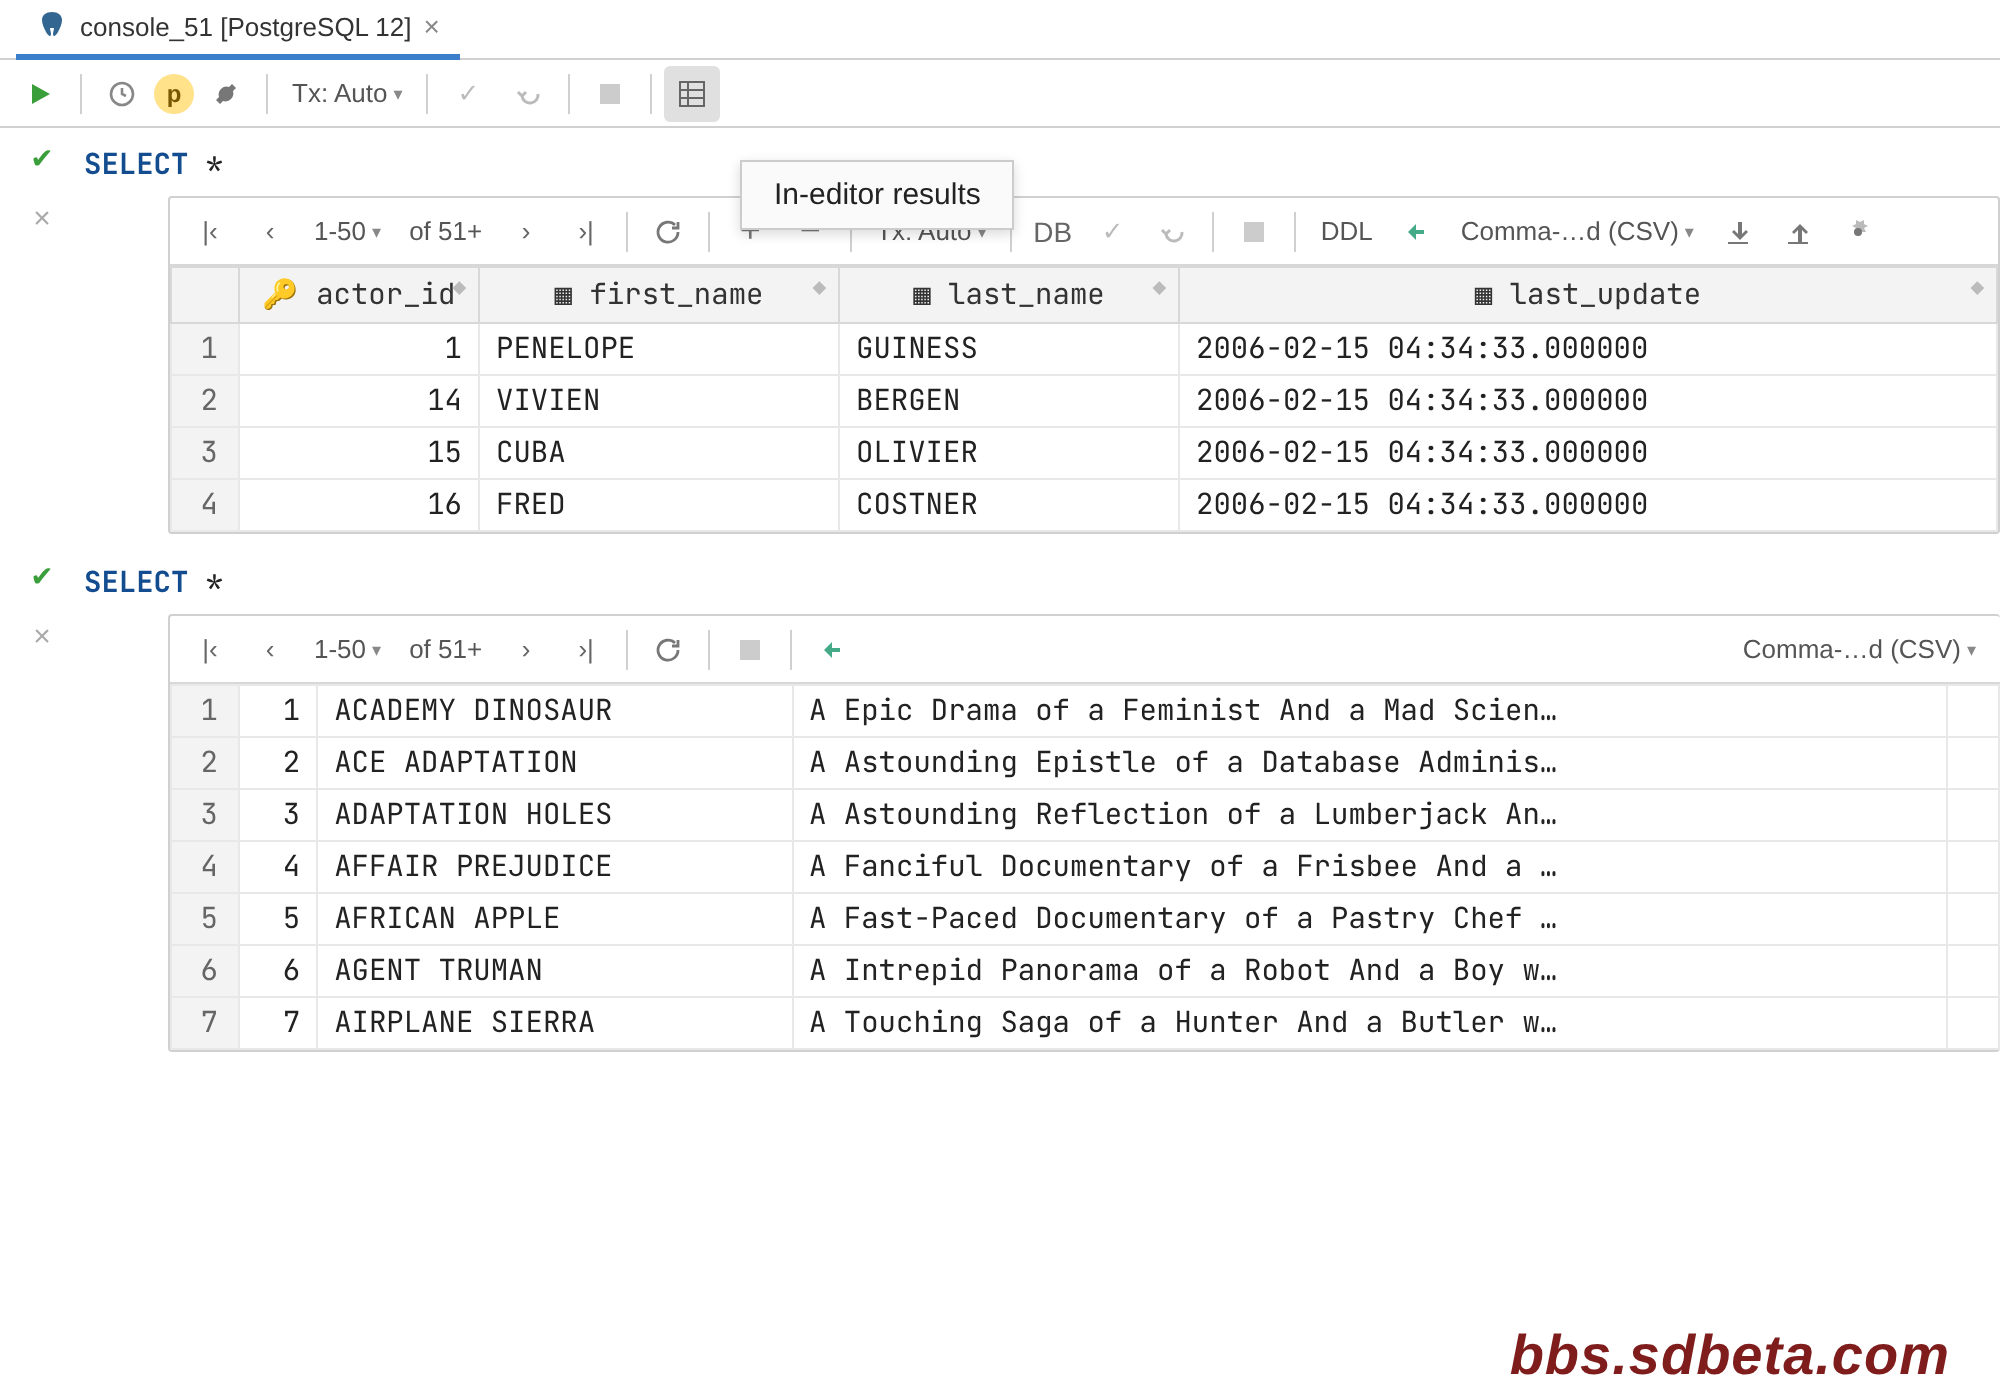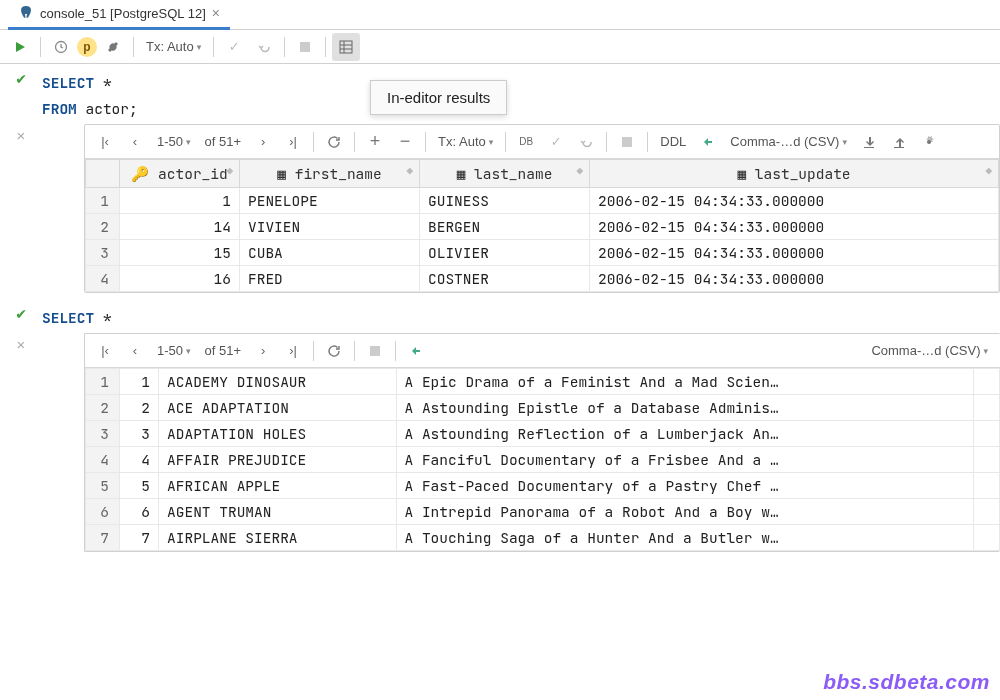--- a/index.html
+++ b/index.html
@@ -24,21 +24,21 @@
 .plain{color:#222}
 .result-panel{margin-left:42px;border:1px solid #d0d0d0;border-radius:2px;margin-bottom:10px;margin-right:0}
 .result-tb{display:flex;align-items:center;height:34px;border-bottom:1px solid #d8d8d8;padding:0 6px;gap:2px;color:#666}
 .result-tb .spacer{flex:1}
 table{border-collapse:collapse;width:100%;font-family:"JetBrains Mono",Menlo,Consolas,monospace;font-size:14.5px}
 th{background:#f3f3f3;border:1px solid #d8d8d8;padding:4px 8px;text-align:center;font-weight:normal;color:#333;position:relative}
 th .sort{position:absolute;right:6px;color:#bbb;font-size:11px}
 td{border:1px solid #e8e8e8;padding:3px 8px;color:#222}
 .rownum{background:#f3f3f3;text-align:right;color:#666;width:34px;padding-right:10px}
 .numcell{text-align:right}
-.watermark{position:absolute;right:10px;bottom:6px;color:#8b5cf6;font-weight:700;font-size:21px;font-style:italic;letter-spacing:.5px}
+.watermark{position:absolute;right:25px;bottom:6px;color:#7f1d1d;font-weight:700;font-size:28px;font-style:italic;letter-spacing:.5px}
 svg{display:block}
 .chev{font-size:9px;color:#888}
 .trunc{white-space:nowrap;overflow:hidden;text-overflow:ellipsis;max-width:380px}
 </style>
 </head>
 <body>
 
 <div class="tab-bar">
   <div class="tab">
     <span>
@@ -101,21 +101,20 @@
 
 <div class="tooltip">In-editor results</div>
 
 <div class="editor-area">
   <div class="editor-row">
     <div class="gutter">
         <span class="check">✔</span>
       </div>
     <div class="code-block">
       <div class="code-line"><span class="kw">SELECT</span> <span class="plain">*</span></div>
-      <div class="code-line"><span class="kw">FROM</span> <span class="plain">actor;</span></div>
     </div>
   </div>
   <div class="editor-row">
     <div class="gutter">
         <span class="close-x">×</span>
       </div>
     <div style="flex:1">
       <div class="result-panel">
         <div class="result-tb">
           <div class="tb-btn">|‹</div>
@@ -135,21 +134,21 @@
             </div>
           <div class="tb-sep"></div>
           <div class="tb-btn" style="font-size:18px;color:#777">+</div>
           <div class="tb-btn" style="font-size:18px;color:#777">−</div>
           <div class="tb-sep"></div>
           <div class="tb-txt">
               <span>Tx: Auto</span>
               <span class="chev">▾</span>
             </div>
           <div class="tb-sep"></div>
-          <div class="tb-btn" style="font-size:10px">DB</div>
+          <div class="tb-btn" style="font-size:14px">DB</div>
           <div class="tb-btn" style="color:#bbb">✓</div>
           <div class="tb-btn">
               <svg width="14" height="14" viewBox="0 0 14 14">
                 <path fill="none" stroke="#bbb" stroke-width="1.5" d="M4 8a4 4 0 108-1M4 8l-2-2m2 2l2-2"></path>
               </svg>
             </div>
           <div class="tb-sep"></div>
           <div class="tb-btn">
               <svg width="12" height="12">
                 <rect width="10" height="10" x="1" y="1" fill="#ccc"></rect>

